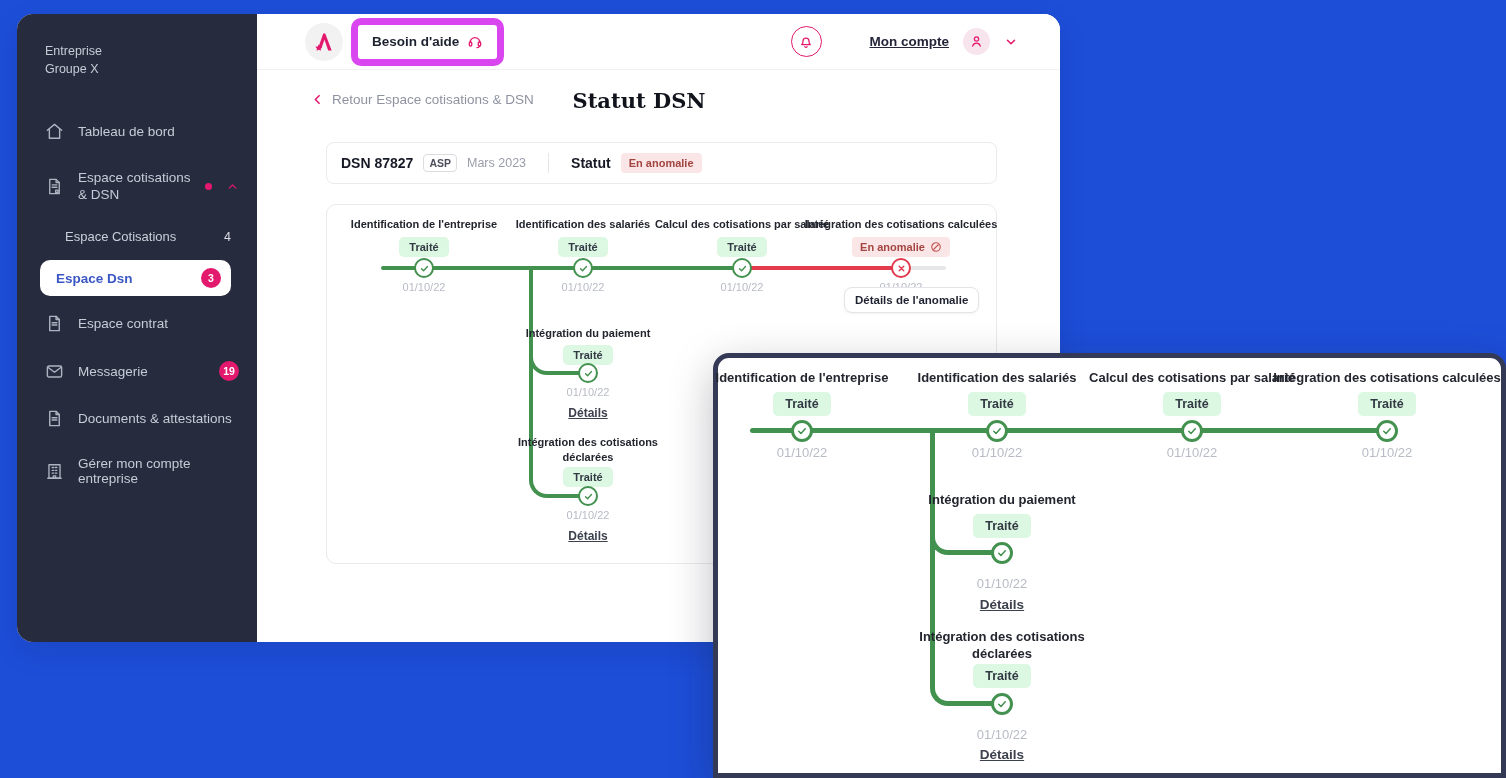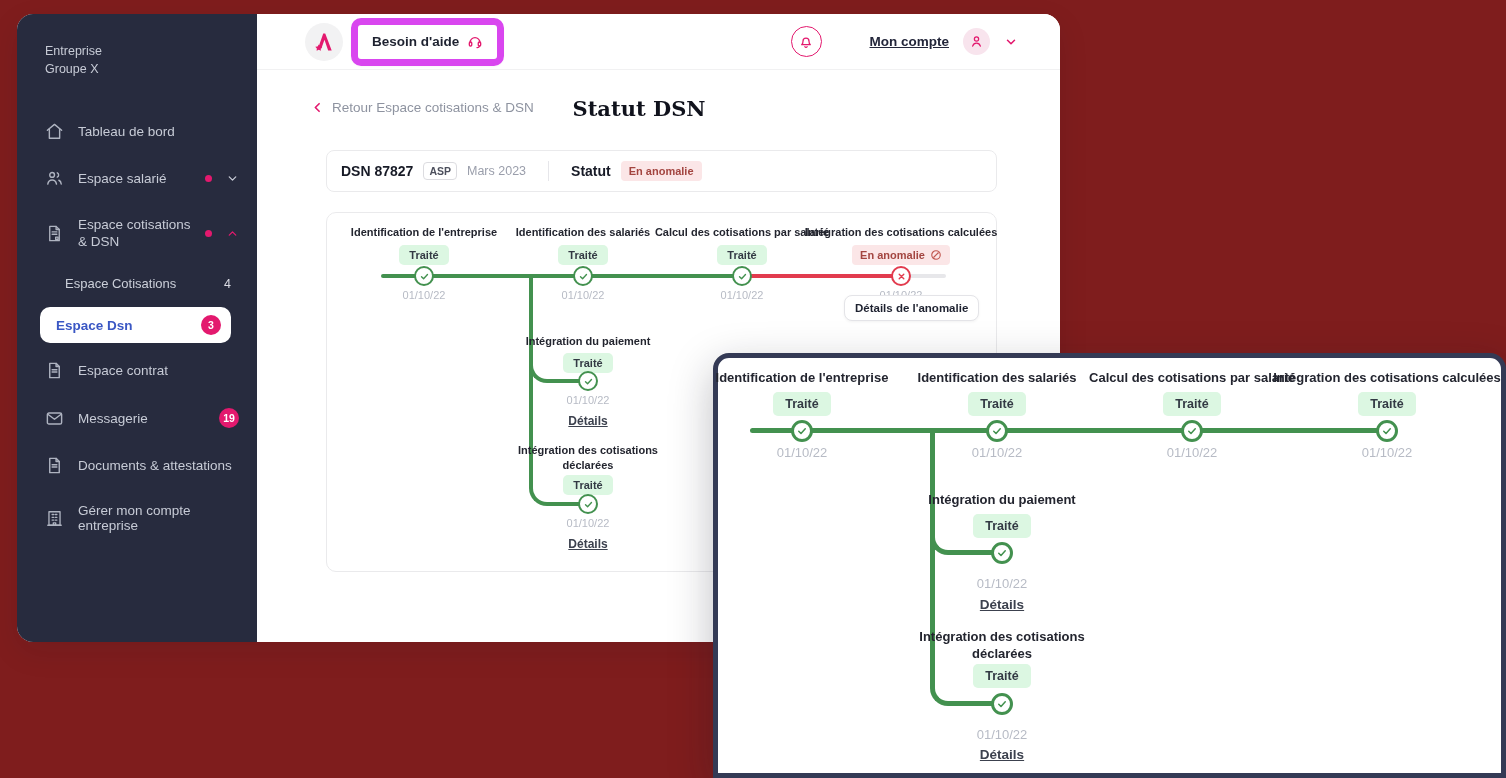--- a/index.html
+++ b/index.html
@@ -1,17 +1,17 @@
 <!DOCTYPE html>
 <html><head>
 <meta charset="utf-8">
 <style>
   * { margin:0; padding:0; box-sizing:border-box; }
   body { font-family:"Liberation Sans", sans-serif; background:#ffffff; }
-  .canvas { position:relative; width:1506px; height:778px; background:#7f1d1d; overflow:hidden; }
+  .canvas { position:relative; width:1506px; height:778px; background:#1d4ed8; overflow:hidden; }
 
   
   .app { position:absolute; left:17px; top:14px; width:1043px; height:628px;
          border-radius:16px; overflow:hidden; display:flex;
          box-shadow:0 10px 30px rgba(20,22,35,.10); background:#fff; }
 
   
   .sidebar { width:240px; flex:0 0 240px; background:#272b3e; color:#cbcfd9;
              display:flex; flex-direction:column; padding:28px 0 18px; }
   .company { padding:0 28px; font-size:12.5px; line-height:18px; color:#c7cbd6; }
@@ -54,21 +54,21 @@
   .top-right { margin-left:auto; display:flex; align-items:center; gap:14px; }
   .bell-circle { width:31px; height:31px; border-radius:50%; border:1.4px solid #e3196e;
                  color:#e3196e; display:flex; align-items:center; justify-content:center; cursor:pointer; }
   .bell-circle svg { width:16px; height:16px; }
   .account { font-size:13.5px; font-weight:600; color:#23263a; text-decoration:underline; cursor:pointer;padding-left:34px; }
   .avatar { width:27px; height:27px; border-radius:50%; background:#f8e4ed; color:#e3196e;
             display:flex; align-items:center; justify-content:center; cursor:pointer; }
   .avatar svg { width:15px; height:15px; }
   .acct-chev { width:14px; height:14px; color:#e3196e; display:flex; cursor:pointer; }
 
-  .back-row { position:relative; margin-top:30px; height:24px; }
+  .back-row { position:relative; margin-top:22px; height:24px; }
   .back-link { position:absolute; left:54px; top:0; display:flex; align-items:center; gap:8px;
                font-size:13.5px; color:#8e93a0; cursor:pointer; }
   .back-link .bic { width:13px; height:13px; color:#e3196e; display:flex; }
   .page-title { position:absolute; left:382px; top:-4px; transform:translateX(-50%);
                 font-family:"DejaVu Serif", serif; font-weight:700; font-size:21px; color:#10121c; }
 
   .dsn-card { margin:26px 0 0 69px; width:671px; height:42px; border:1px solid #eaeaec;
               border-radius:8px; display:flex; align-items:center; padding:0 14px; gap:10px;
               background:#fff; }
   .dsn-num { font-size:14px; font-weight:700; color:#171a26; }
@@ -143,37 +143,20 @@
         <div class="nav-item">
           <span class="ic">
             <svg viewBox="0 0 24 24" fill="none" stroke="currentColor" stroke-width="1.8" stroke-linecap="round" stroke-linejoin="round">
                 <path d="M3 10.5 12 3l9 7.5"></path>
                 <path d="M5.5 9v11.5h13V9"></path>
               </svg>
           </span>
           <span>Tableau de bord</span>
         </div>
 
-        <div class="nav-item">
-          <span class="ic">
-            <svg viewBox="0 0 24 24" fill="none" stroke="currentColor" stroke-width="1.8" stroke-linecap="round" stroke-linejoin="round">
-                <circle cx="9" cy="7.5" r="3"></circle>
-                <path d="M3.5 19c.6-3 2.8-5 5.5-5s4.9 2 5.5 5"></path>
-                <path d="M15.5 4.8a3 3 0 0 1 0 5.4"></path>
-                <path d="M17.5 14.2c1.7.7 2.8 2.5 3 4.8"></path>
-              </svg>
-          </span>
-          <span class="grow">Espace salarié</span>
-          <span class="pink-dot"></span>
-          <span class="chev">
-            <svg viewBox="0 0 24 24" fill="none" stroke="currentColor" stroke-width="2.4" stroke-linecap="round" stroke-linejoin="round">
-                <polyline points="6 9 12 15 18 9"></polyline>
-              </svg>
-          </span>
-        </div>
 
         <div class="nav-item" style="line-height:17px;">
           <span class="ic">
             <svg viewBox="0 0 24 24" fill="none" stroke="currentColor" stroke-width="1.7" stroke-linecap="round" stroke-linejoin="round">
                 <path d="M6 3h8l4 4v14H6z"></path>
                 <path d="M14 3v4h4"></path>
                 <path d="M9 10h6M9 13h6"></path>
                 <path d="M13.5 16.5h3v3h-3z"></path>
               </svg>
           </span>

